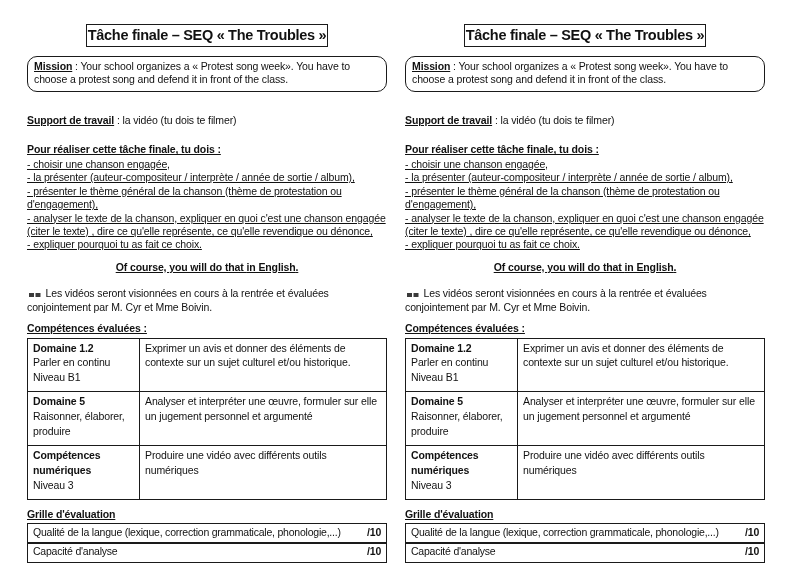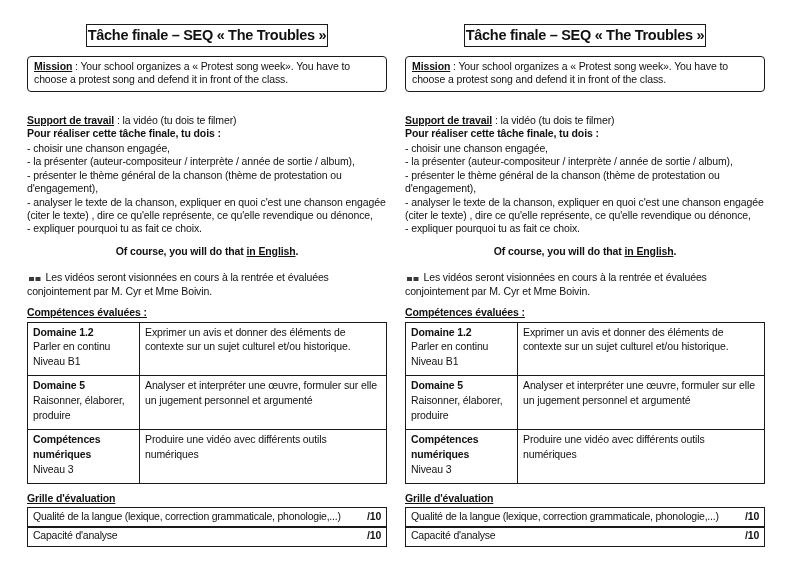--- a/index.html
+++ b/index.html
@@ -31,36 +31,37 @@
     font-size: 14.5px;
     letter-spacing: -0.3px;
     white-space: nowrap;
     line-height: 1.25;
   }
 
   
   .mission-box {
     margin-top: 8px;
     border: 1.6px solid #1a1a1a;
-    border-radius: 4px;
+    border-radius: 10px;
     padding: 3px 6px 4px 6px;
   }
 
   .bu { font-weight: bold; text-decoration: underline; }
   .u  { text-decoration: underline; }
 
   .support-line { margin-top: 22px; }
 
-  .tasks { margin-top: 0; }
+  .tasks { margin-top: 16px; text-decoration: underline; }
   .tasks .intro { font-weight: bold; margin-bottom: 1px; }
 
   .english-note {
     text-align: center;
     font-weight: bold;
     margin-top: 9px;
+    text-decoration: underline;
   }
 
   .video-note { margin-top: 13px; }
   .video-icon {
     display: inline-block;
     width: 4.5px; height: 4.5px;
     background: #3a3a3a;
     box-shadow: 6.5px 0 0 #3a3a3a;
     margin-right: 12px;
     margin-left: 2px;

